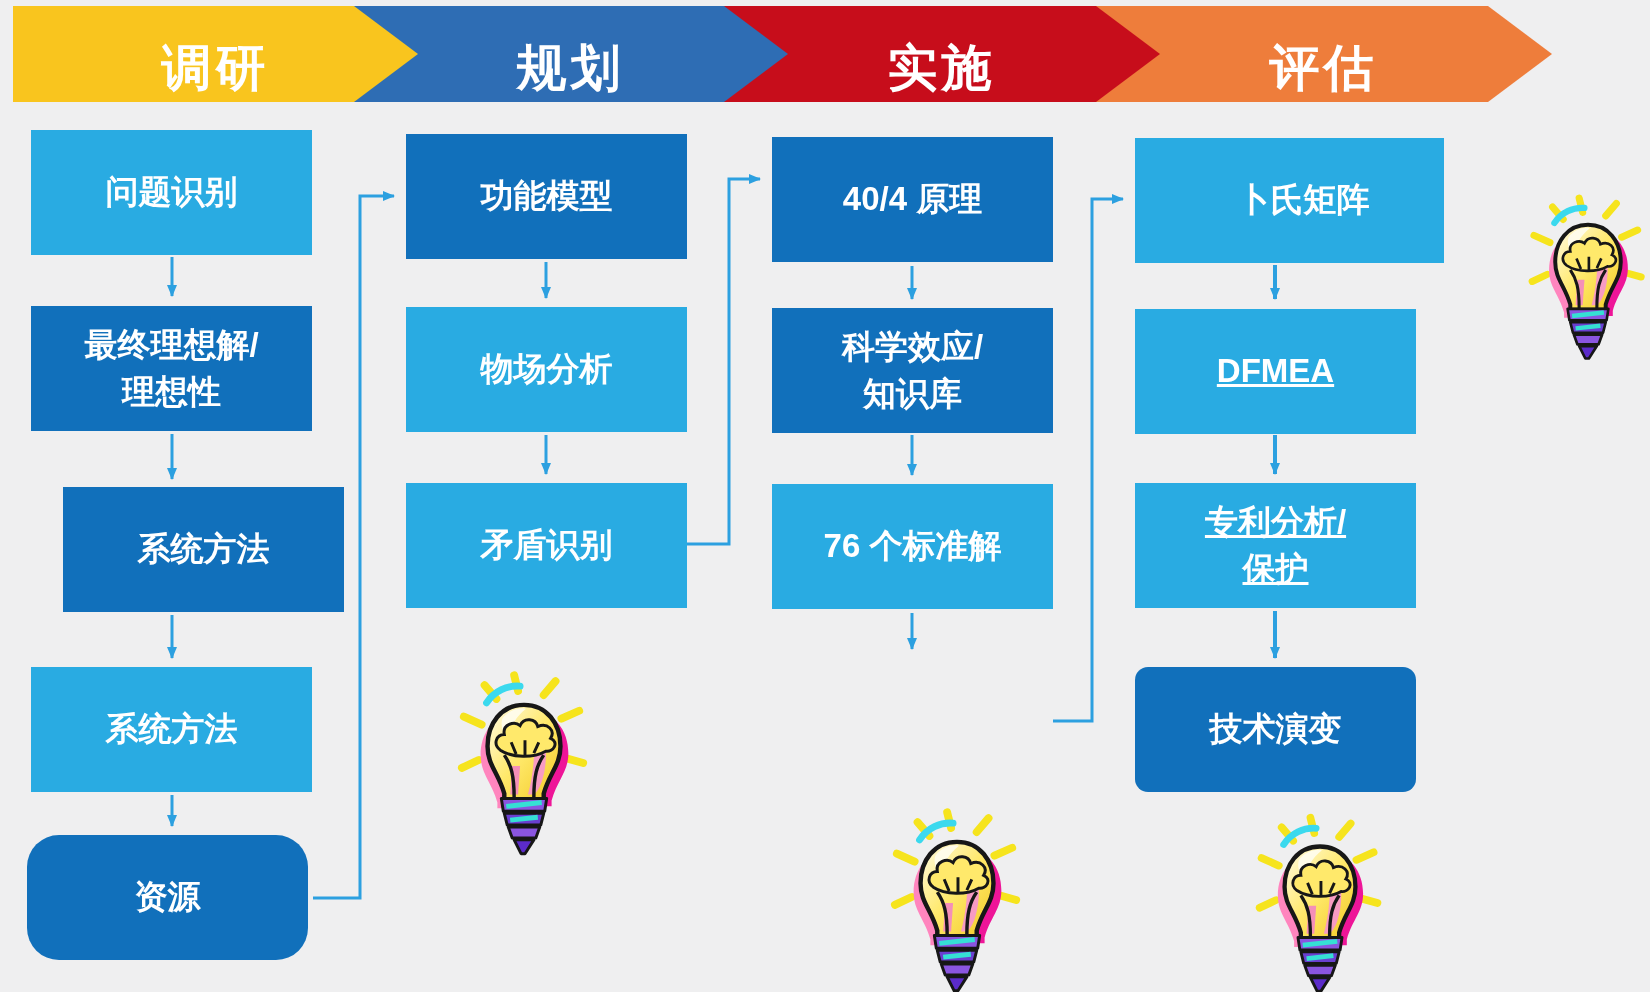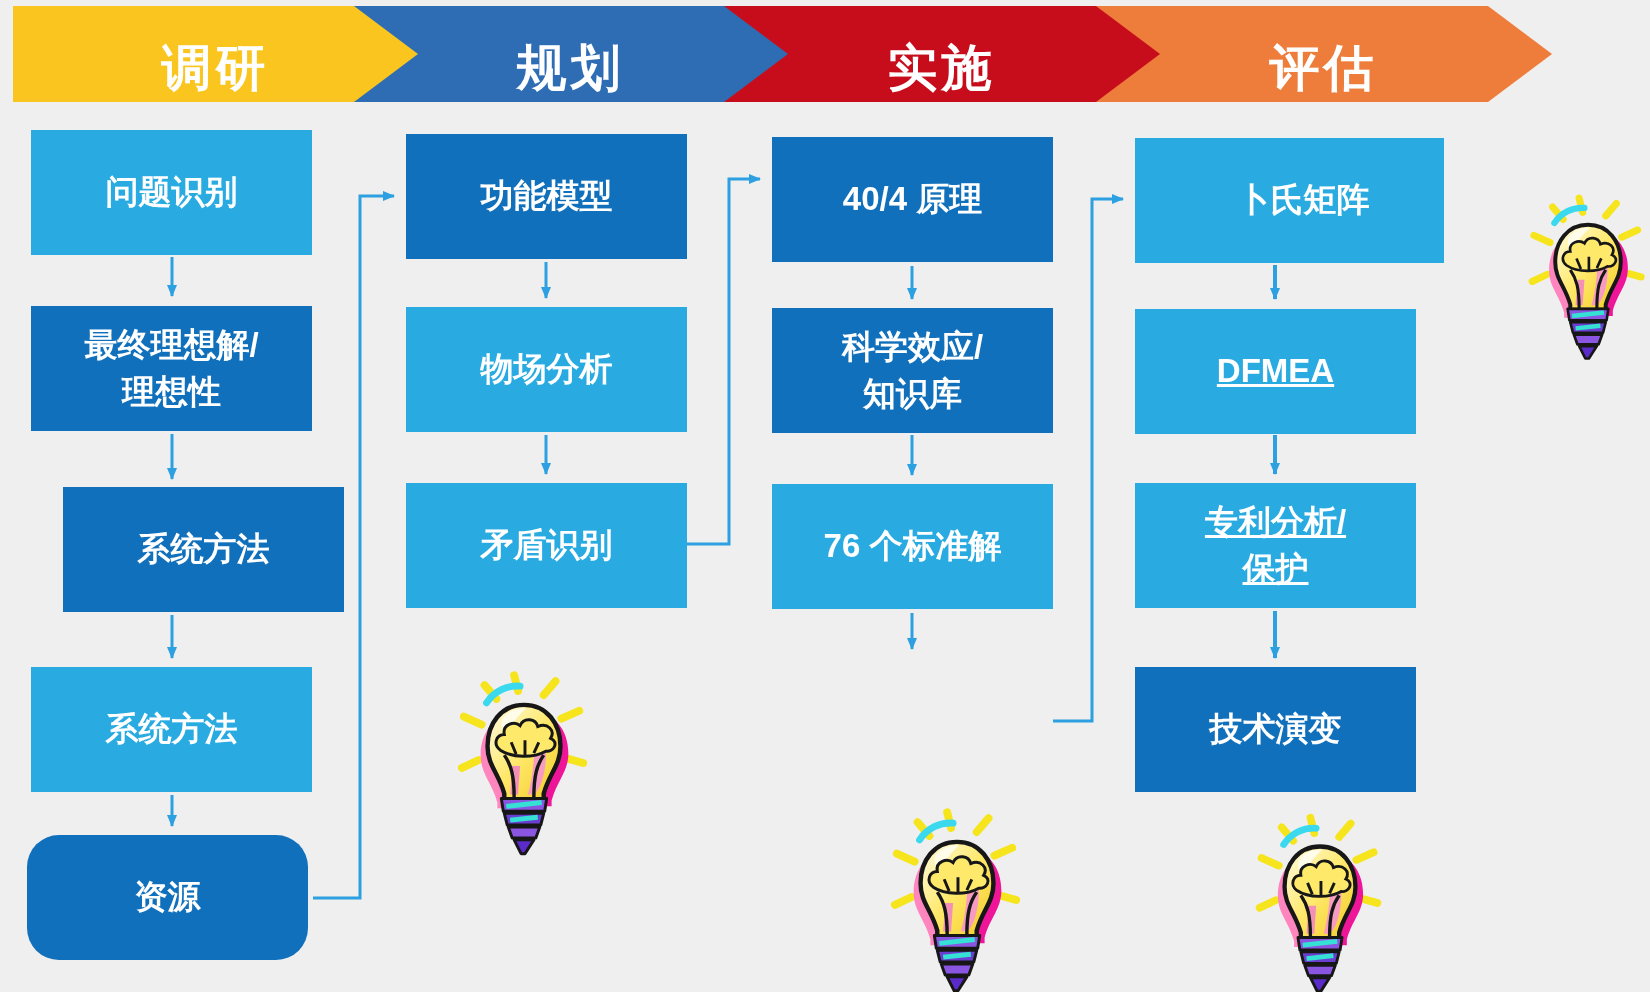--- a/index.html
+++ b/index.html
@@ -102,21 +102,21 @@
   <div class="box light" style="left:1135px;top:138px;padding-left:28px;">
     <span>卜氏矩阵</span>
   </div>
   <div class="box light" style="left:1135px;top:309px;text-decoration:underline;">
     <span>DFMEA</span>
   </div>
   <div class="box light" style="left:1135px;top:483px;text-decoration:underline;">
     <span>专利分析/</span>
     <span>保护</span>
   </div>
-  <div class="box dark" style="left:1135px;top:667px;">
+  <div class="box dark" style="left:1135px;top:667px;border-radius:13px;">
     <span>技术演变</span>
   </div>
 
   <svg class="connectors" width="1650" height="992">
     <defs>
       <marker id="ah" markerUnits="userSpaceOnUse" markerWidth="14" markerHeight="12" refX="11" refY="5" orient="auto">
         <path d="M0,0 L12,5 L0,10 Z" fill="#2CA0E0"></path>
       </marker>
     </defs>
     <g stroke="#2CA0E0" stroke-width="3" fill="none">

